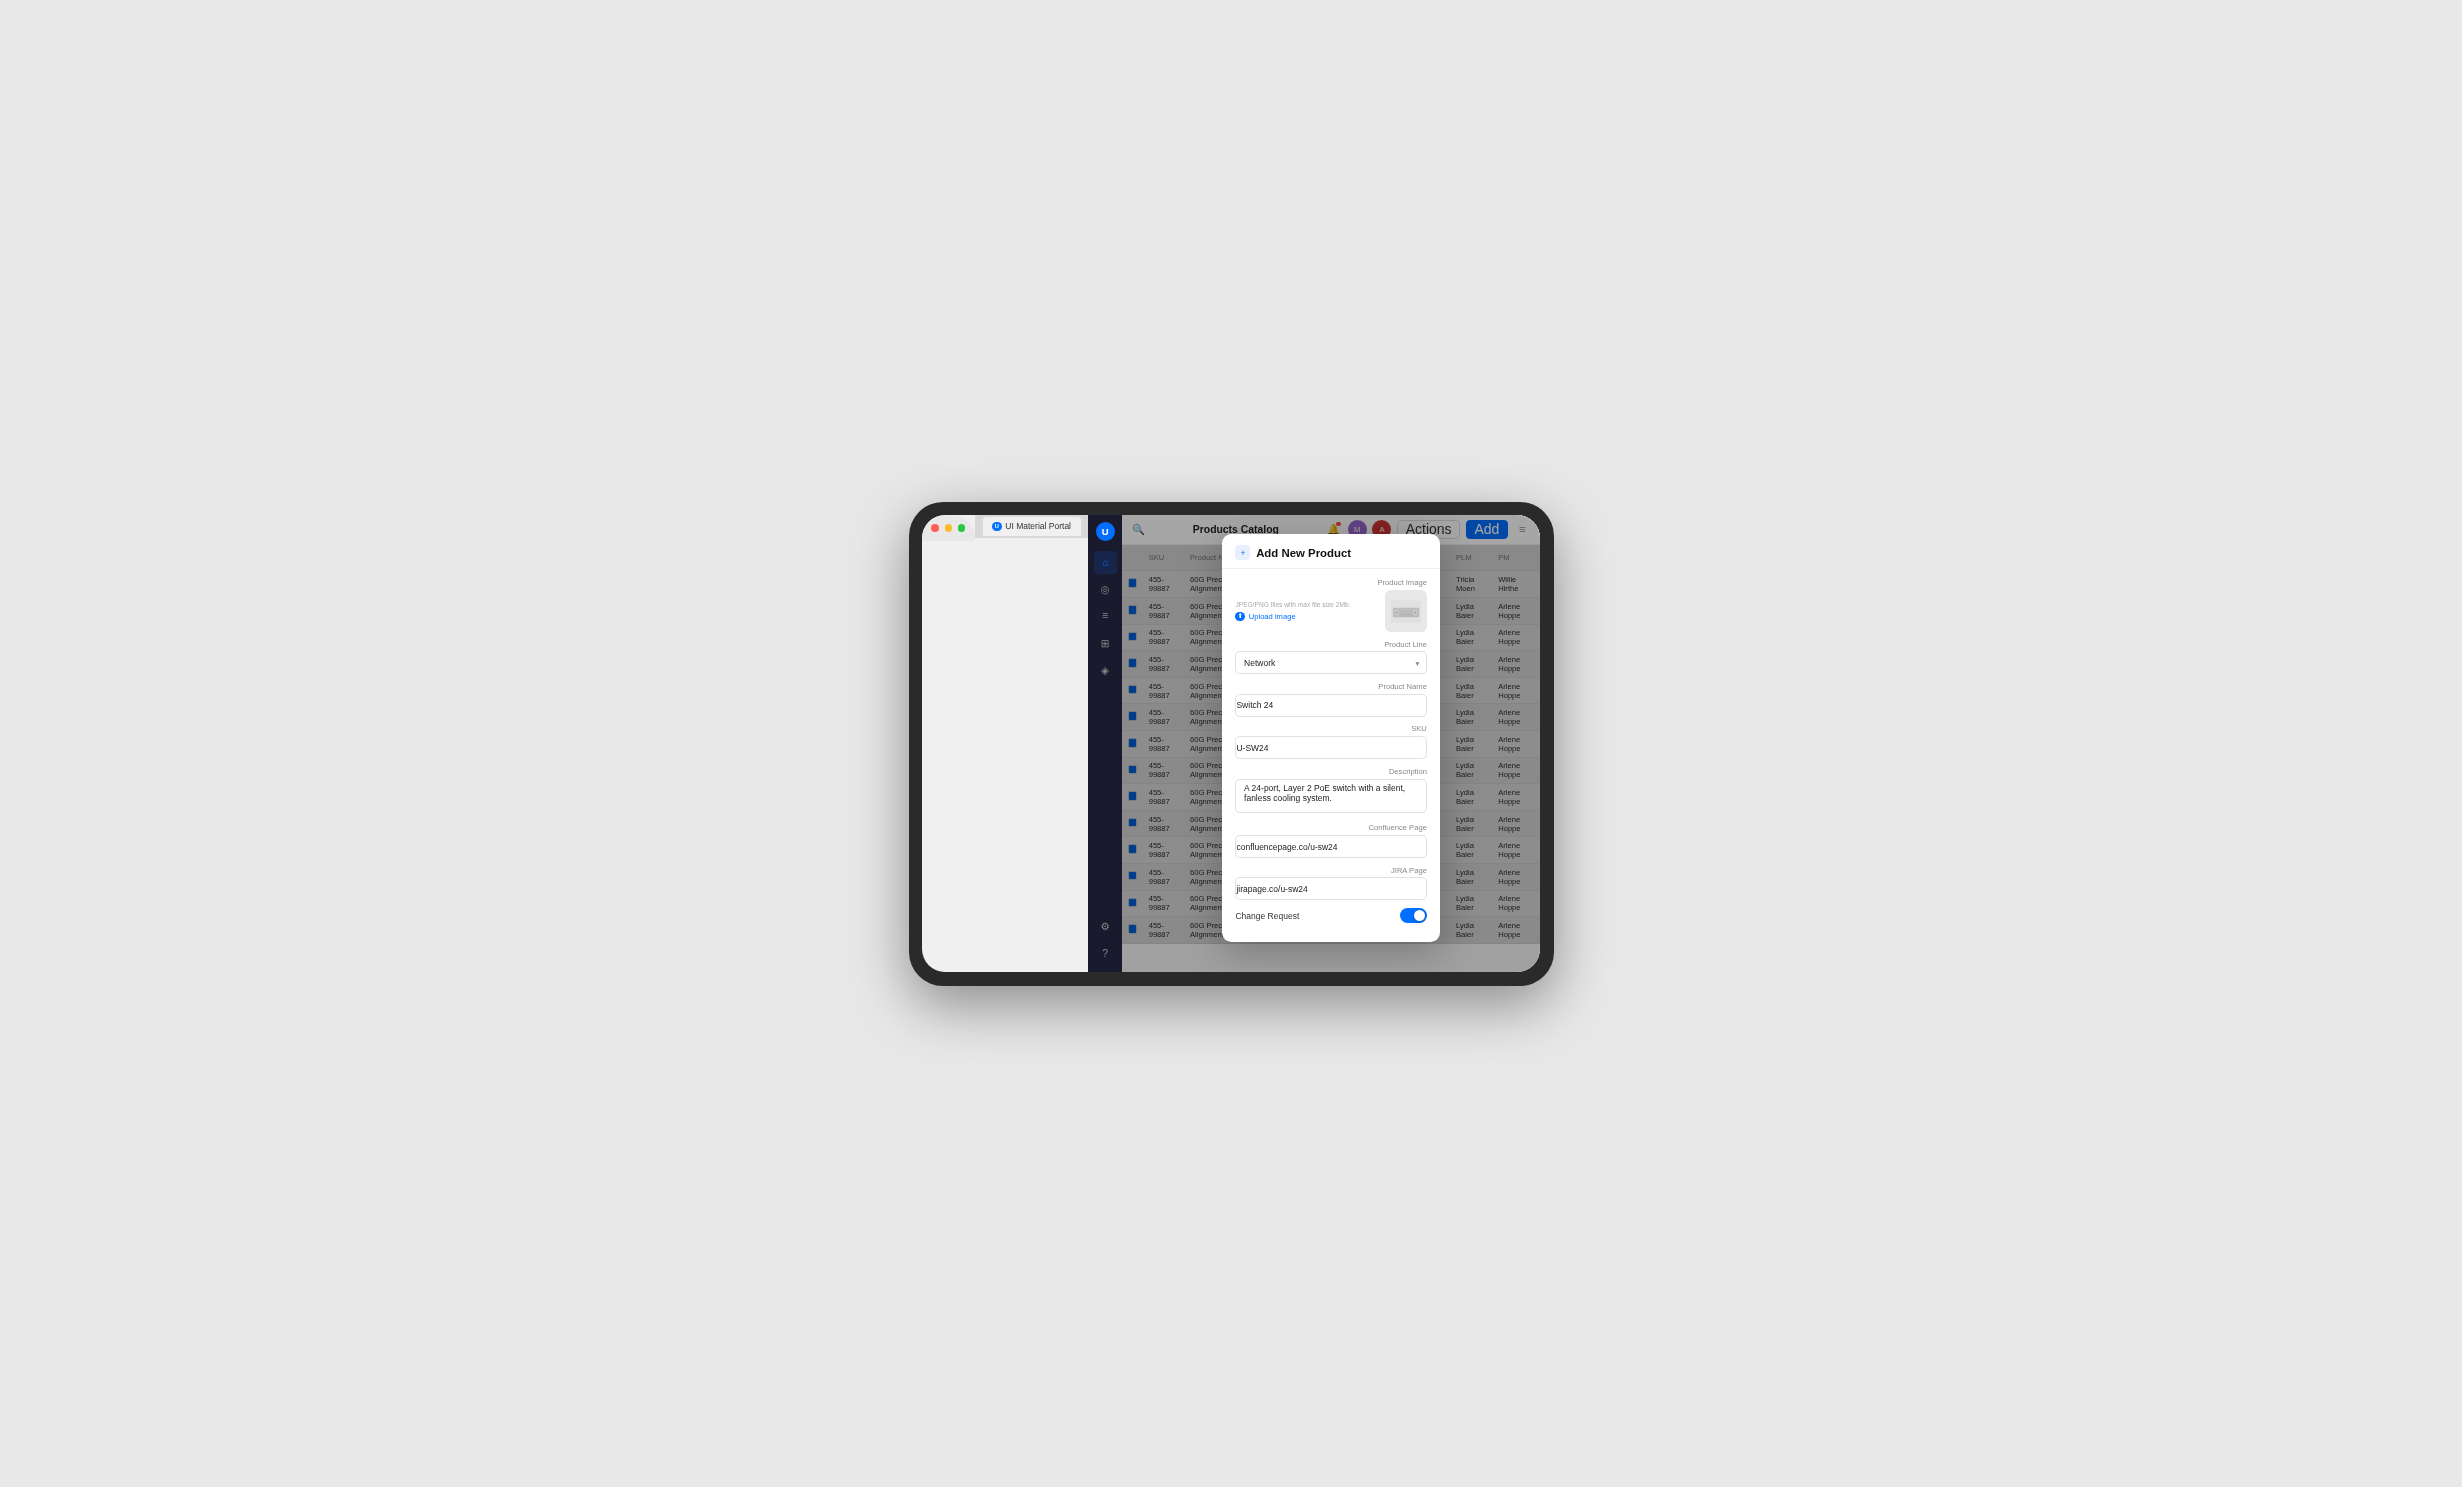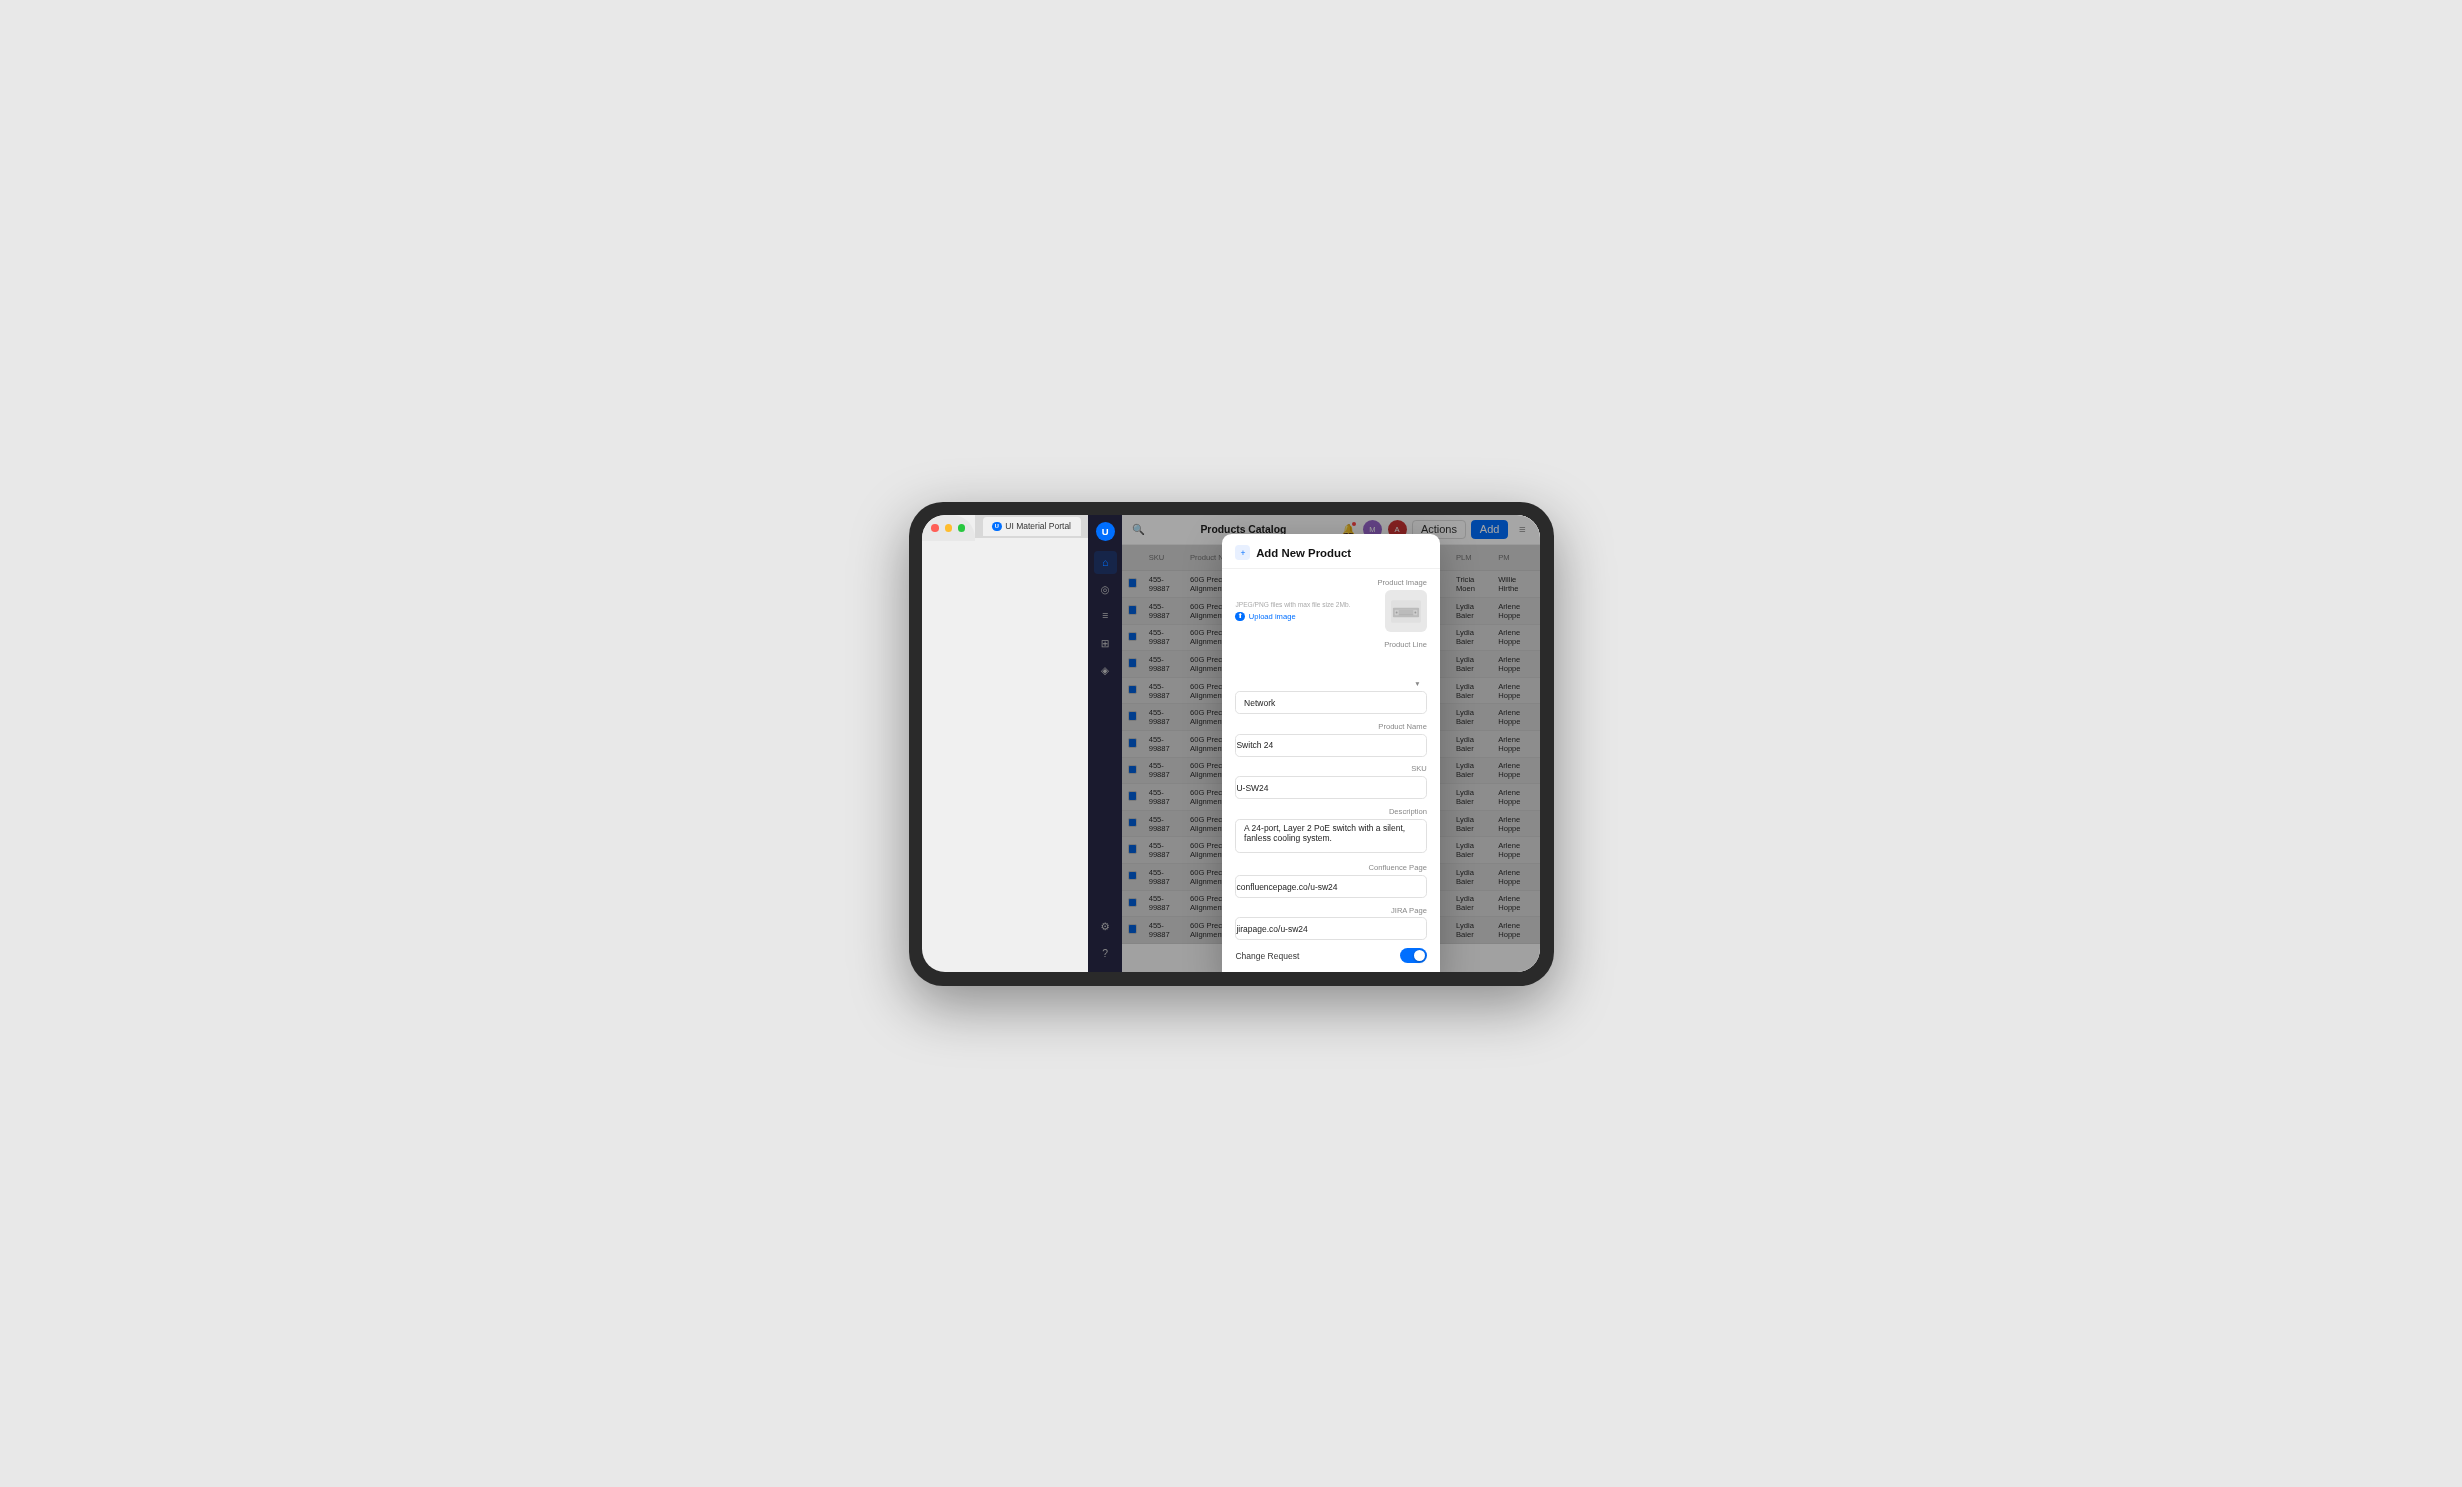--- a/index.html
+++ b/index.html
@@ -141,21 +141,21 @@
       display: flex;
       align-items: center;
       gap: 5.7px;
     }
     .topbar-btn {
       height: 19px;
       padding: 0 7.6px;
       border-radius: 3.8px;
       border: 0.9px solid #ddd;
       background: #fff;
-      font-size: 11px;
+      font-size: 14px;
       color: #333;
       cursor: pointer;
       display: flex; align-items: center; gap: 2.8px;
     }
     .topbar-btn.primary {
       background: #006fff;
       color: white;
       border-color: #006fff;
     }
     .topbar-avatar {
@@ -331,21 +331,20 @@
       height: 23px;
       border: 0.9px solid #e0e0e0;
       border-radius: 4.7px;
       padding: 0 7.6px;
       font-size: 8.5px;
       color: #222;
       background: white;
       appearance: none;
       cursor: pointer;
       position: relative;
-      margin-top: 40px;
     }
     .select-wrapper {
       position: relative;
     }
     .select-wrapper::after {
       content: '▾';
       position: absolute;
       right: 7.6px;
       top: 50%;
       transform: translateY(-50%);

